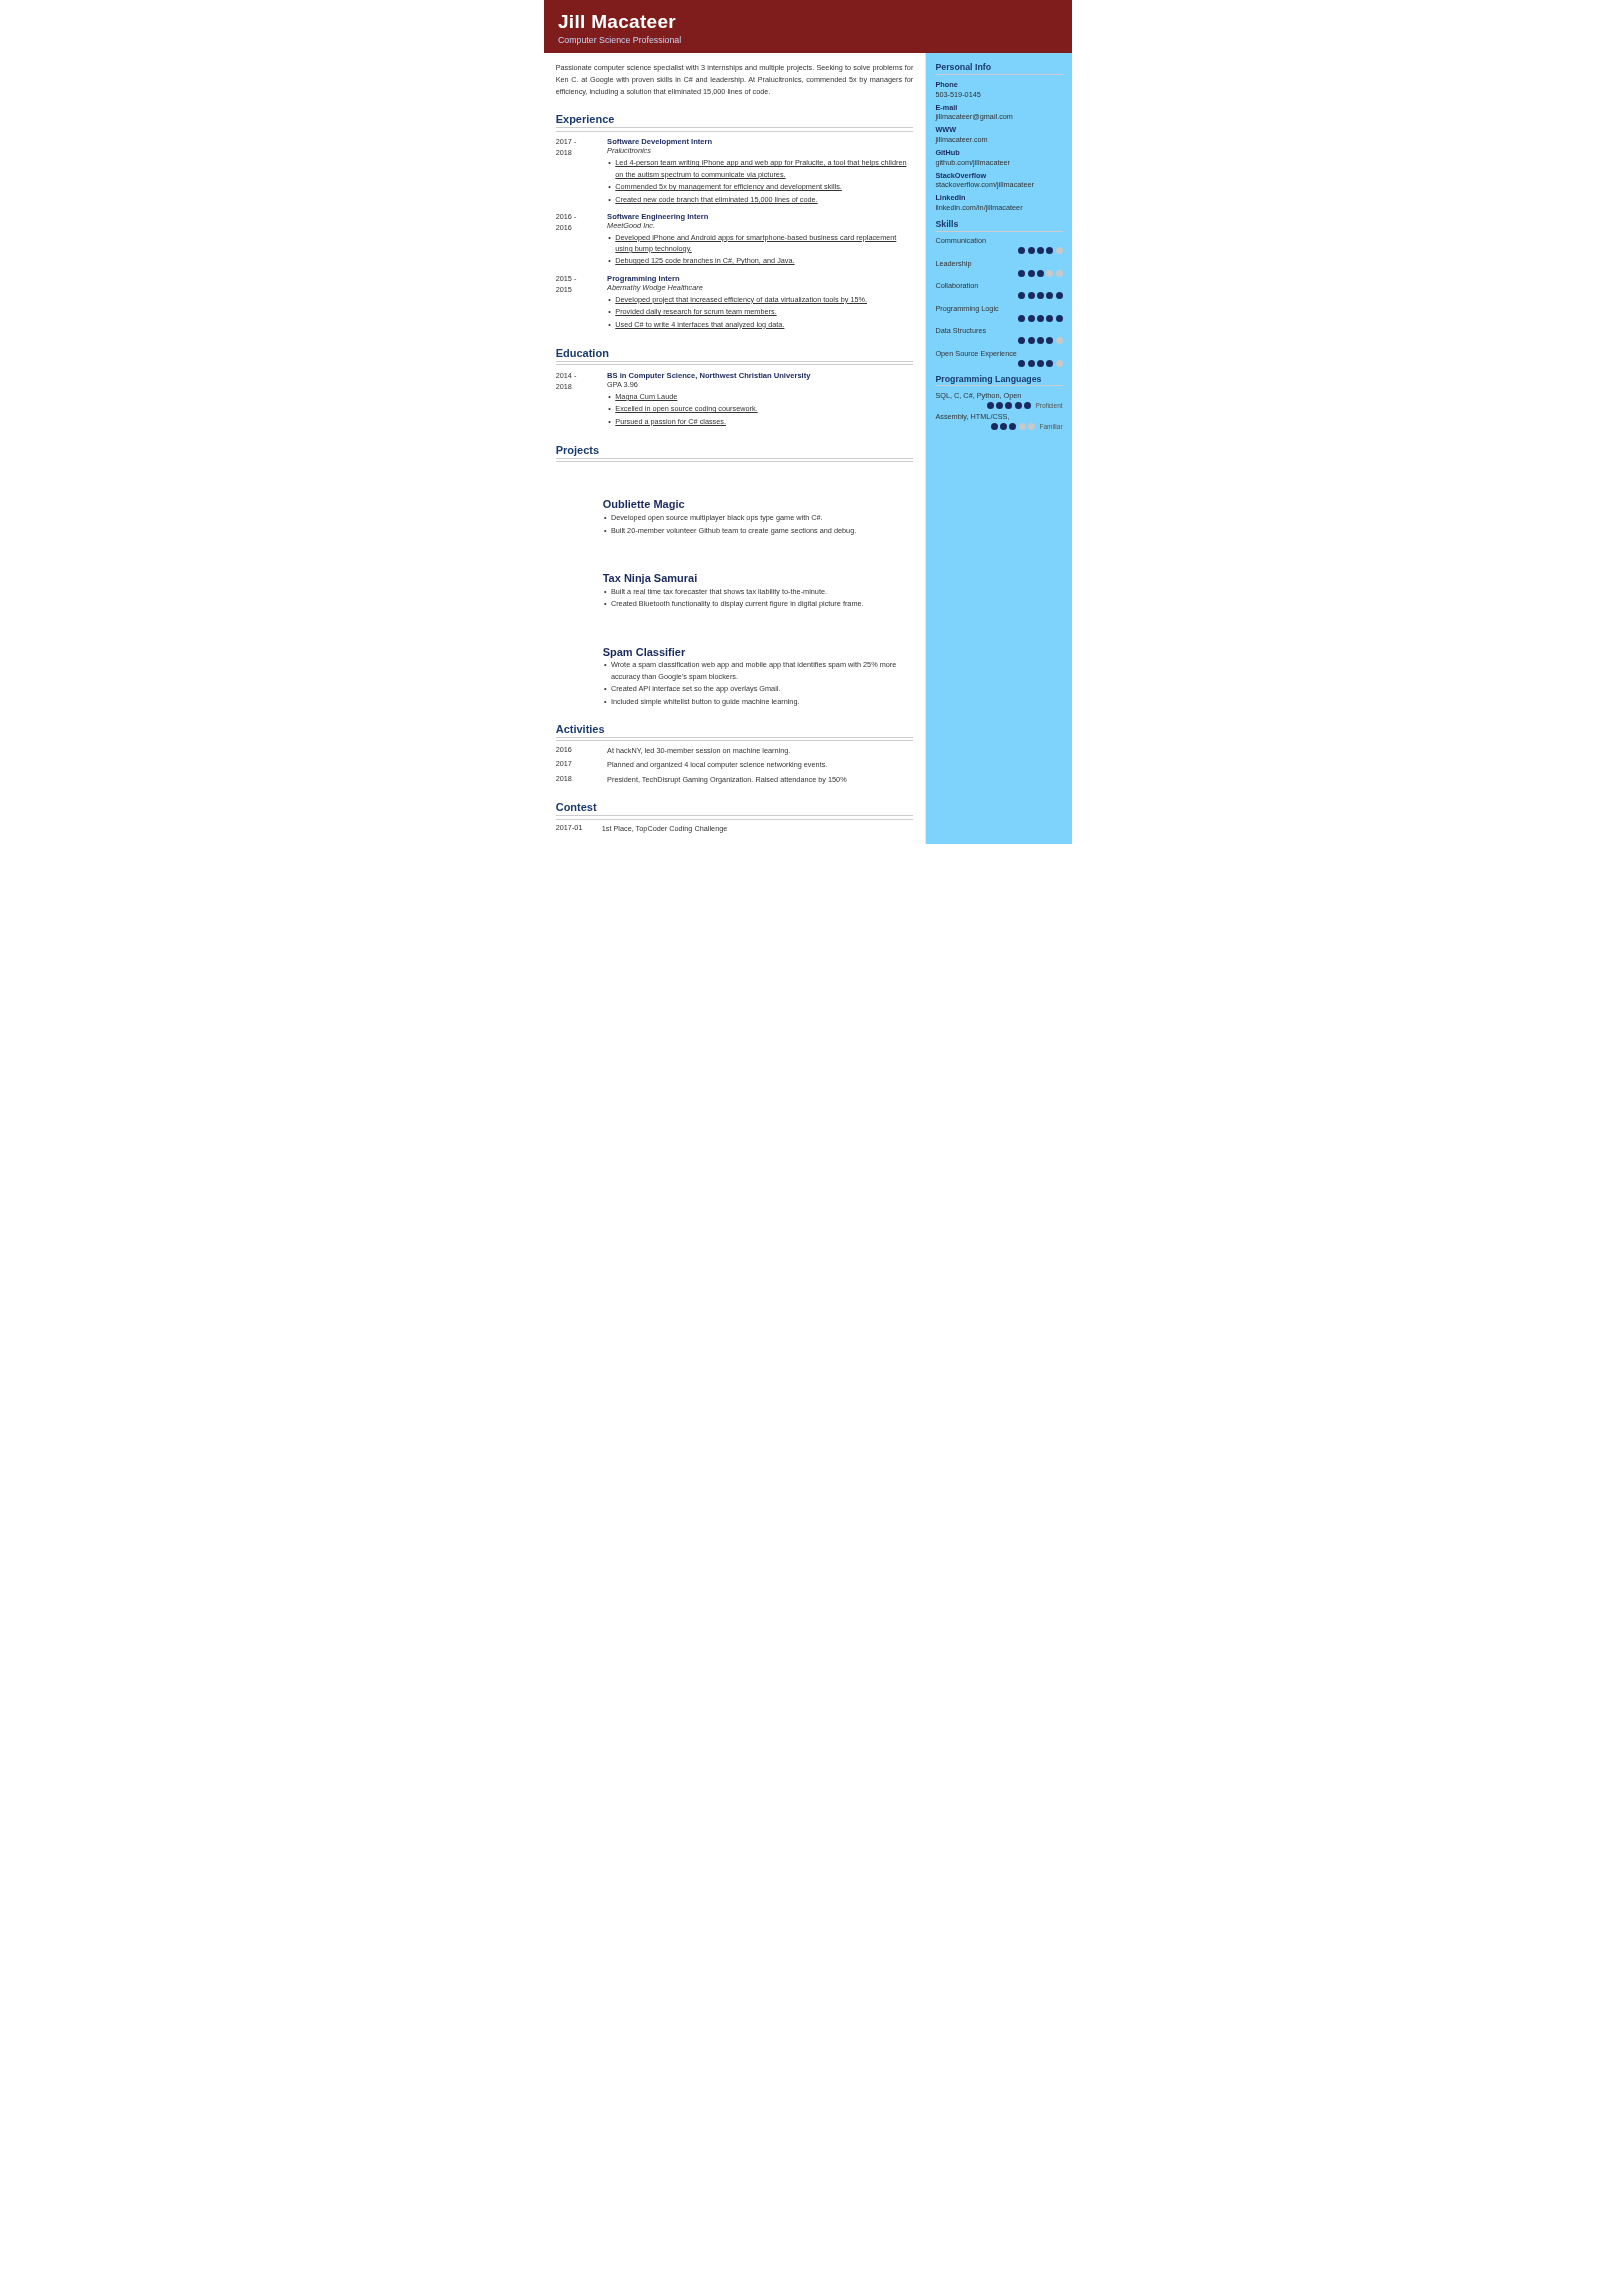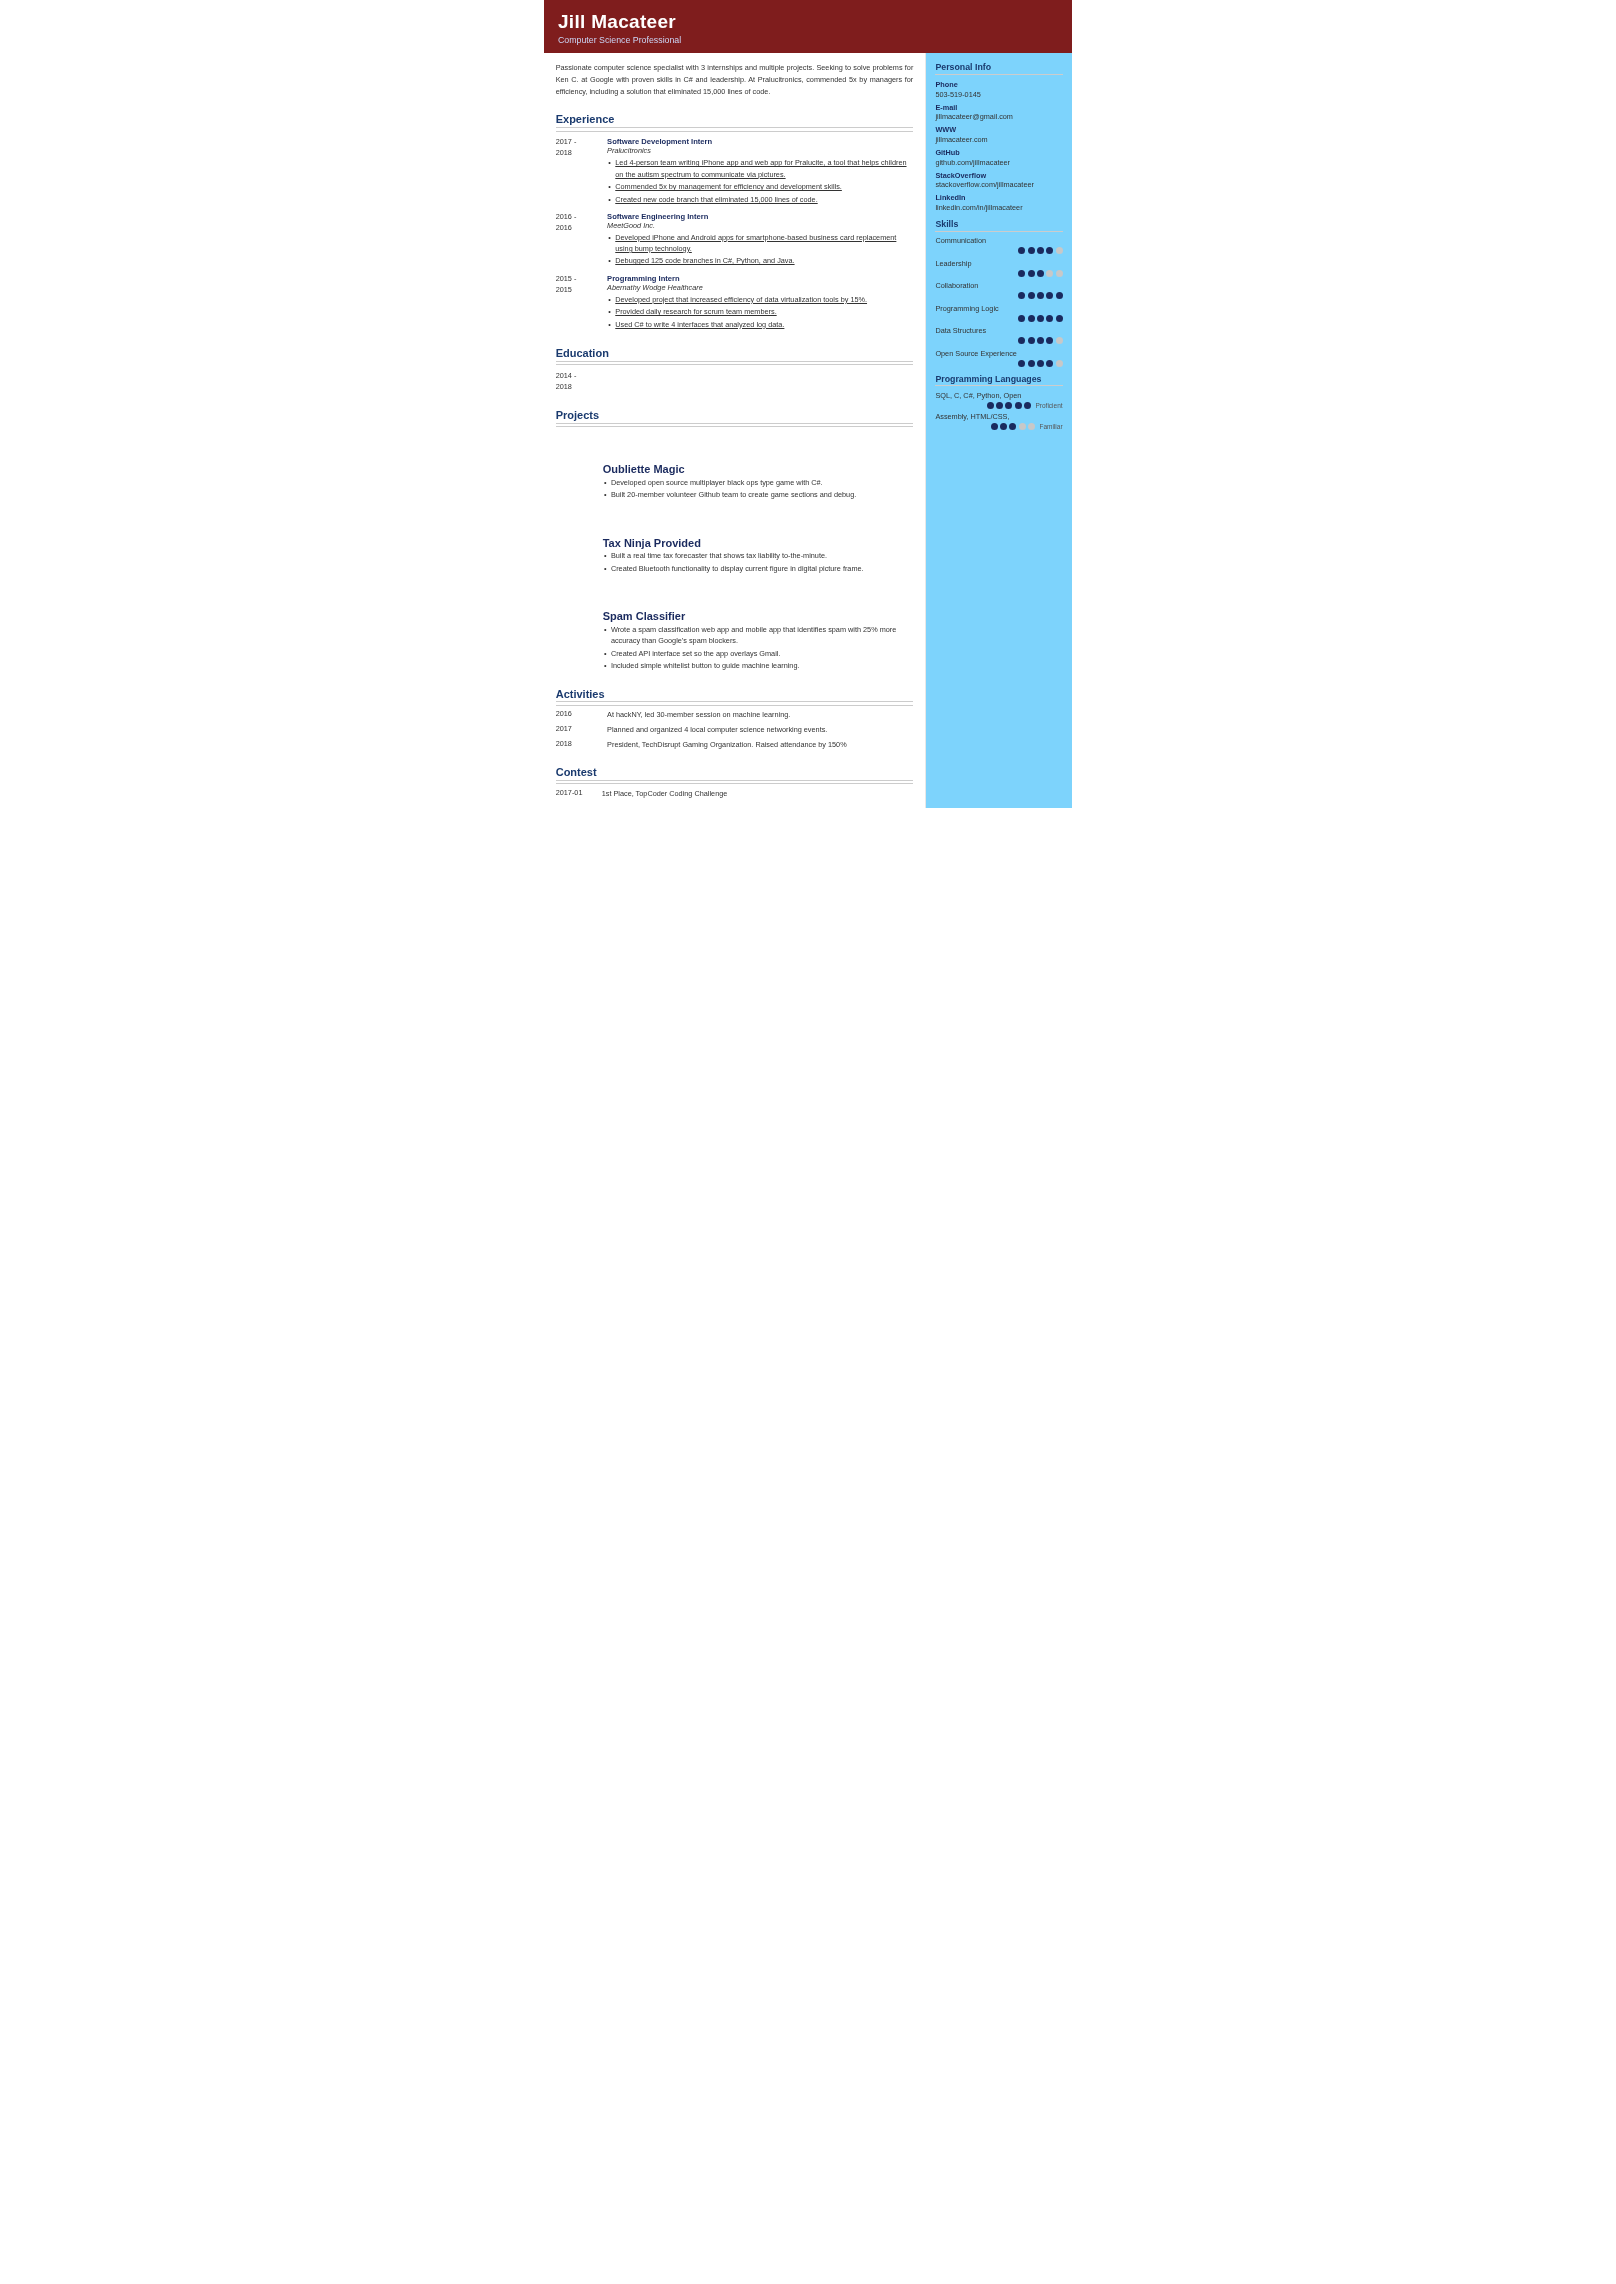--- a/index.html
+++ b/index.html
@@ -317,36 +317,45 @@
       </div>
     </div>
       </div>
 
     <div class="section-title">Education</div>
     <hr class="left-section-divider">
 
     <div id="education-entries">
         <div class="entry">
       <div class="entry-date">2014 -<br>2018</div>
+      <div class="entry-content">
+        <div class="entry-jobtitle">BS in Computer Science, Northwest Christian University</div>
+        <div class="entry-company" style="font-style:normal;">GPA 3.96</div>
+        <ul class="entry-bullets">
+          <li>Magna Cum Laude</li>
+              <li>Excelled in open source coding coursework.</li>
+              <li>Pursued a passion for C# classes.</li>
+        </ul>
+      </div>
     </div>
       </div>
 
     <div class="section-title">Projects</div>
     <hr class="left-section-divider">
 
     <div id="project-entries">
         <div class="project-entry">
       <div class="project-title">Oubliette Magic</div>
       <ul class="project-bullets">
         <li>Developed open source multiplayer black ops type game with C#.</li>
             <li>Built 20-member volunteer Github team to create game sections and debug.</li>
       </ul>
     </div>
         <div class="project-entry">
-      <div class="project-title">Tax Ninja Provided</div>
+      <div class="project-title">Tax Ninja Samurai</div>
       <ul class="project-bullets">
         <li>Built a real time tax forecaster that shows tax liability to-the-minute.</li>
             <li>Created Bluetooth functionality to display current figure in digital picture frame.</li>
       </ul>
     </div>
         <div class="project-entry">
       <div class="project-title">Spam Classifier</div>
       <ul class="project-bullets">
         <li>Wrote a spam classification web app and mobile app that identifies spam with 25% more accuracy than Google's spam blockers.</li>
             <li>Created API interface set so the app overlays Gmail.</li>

